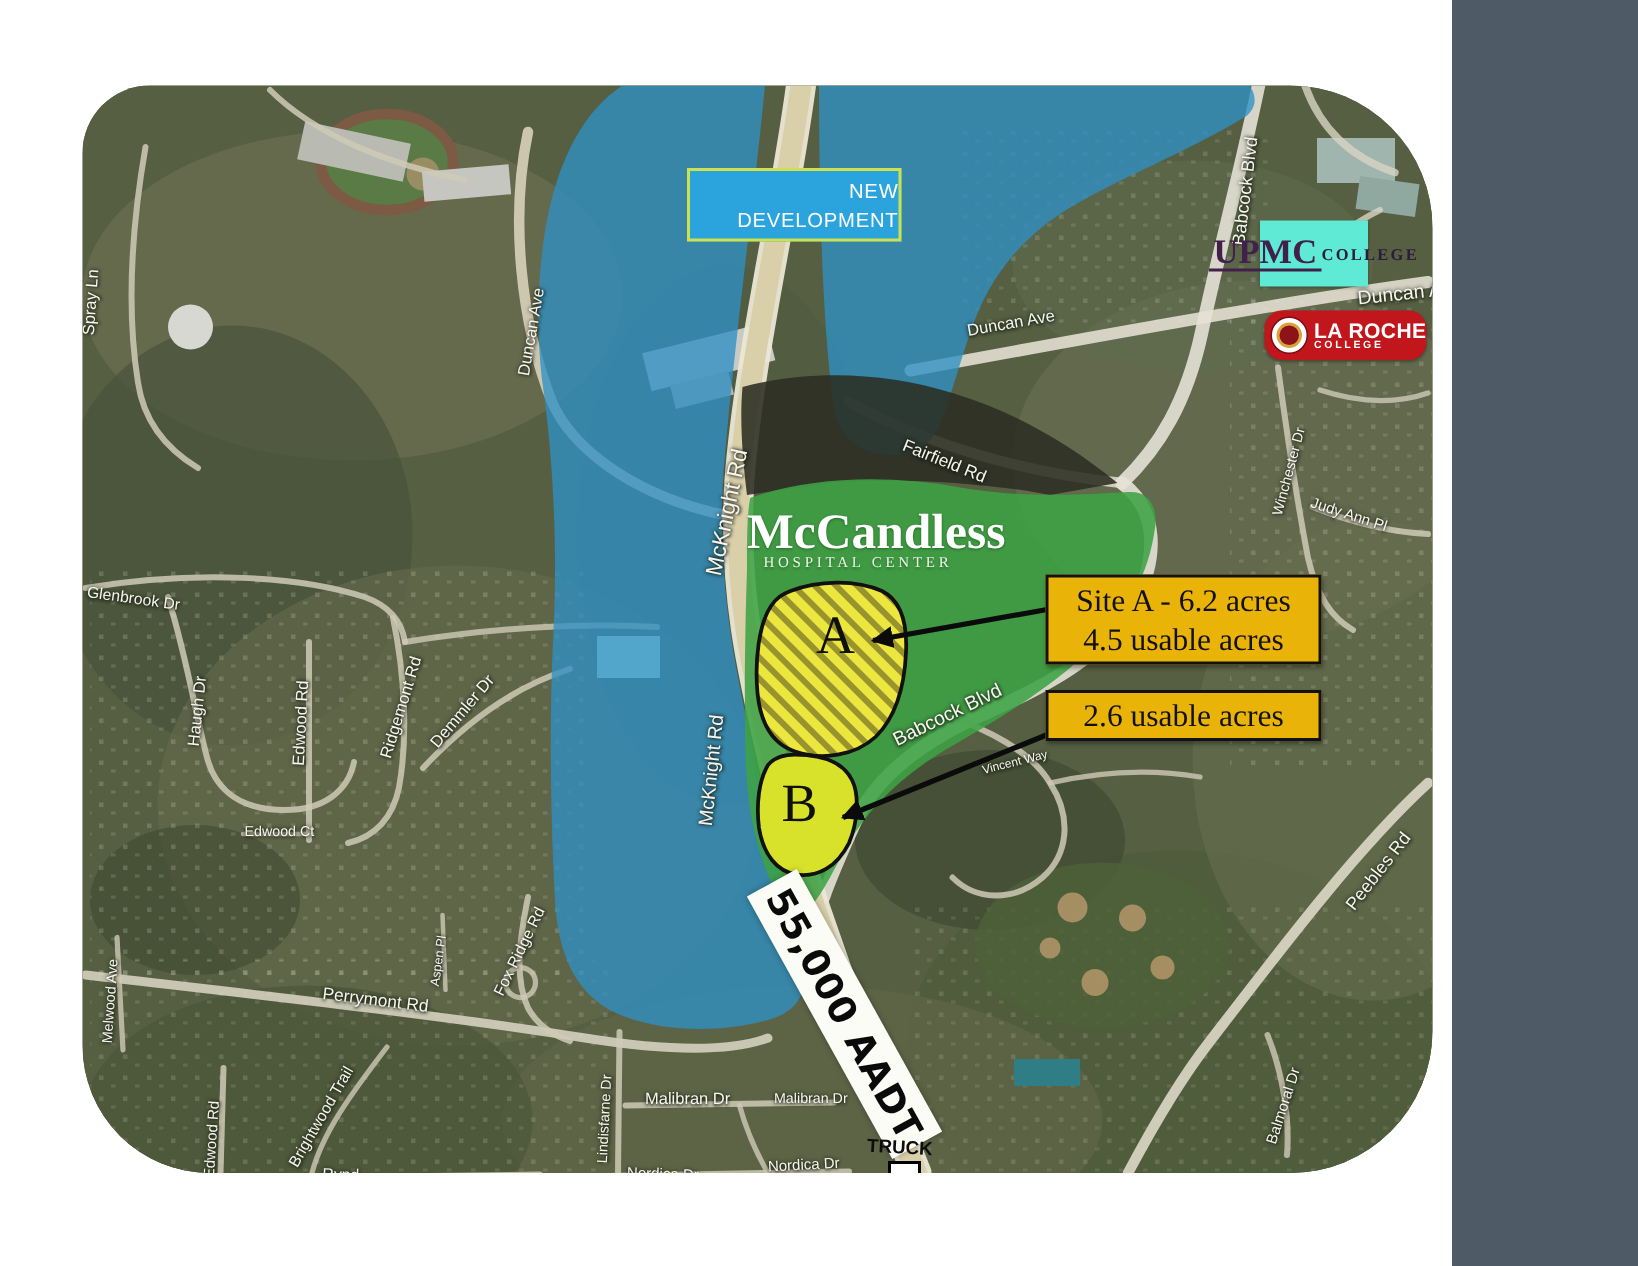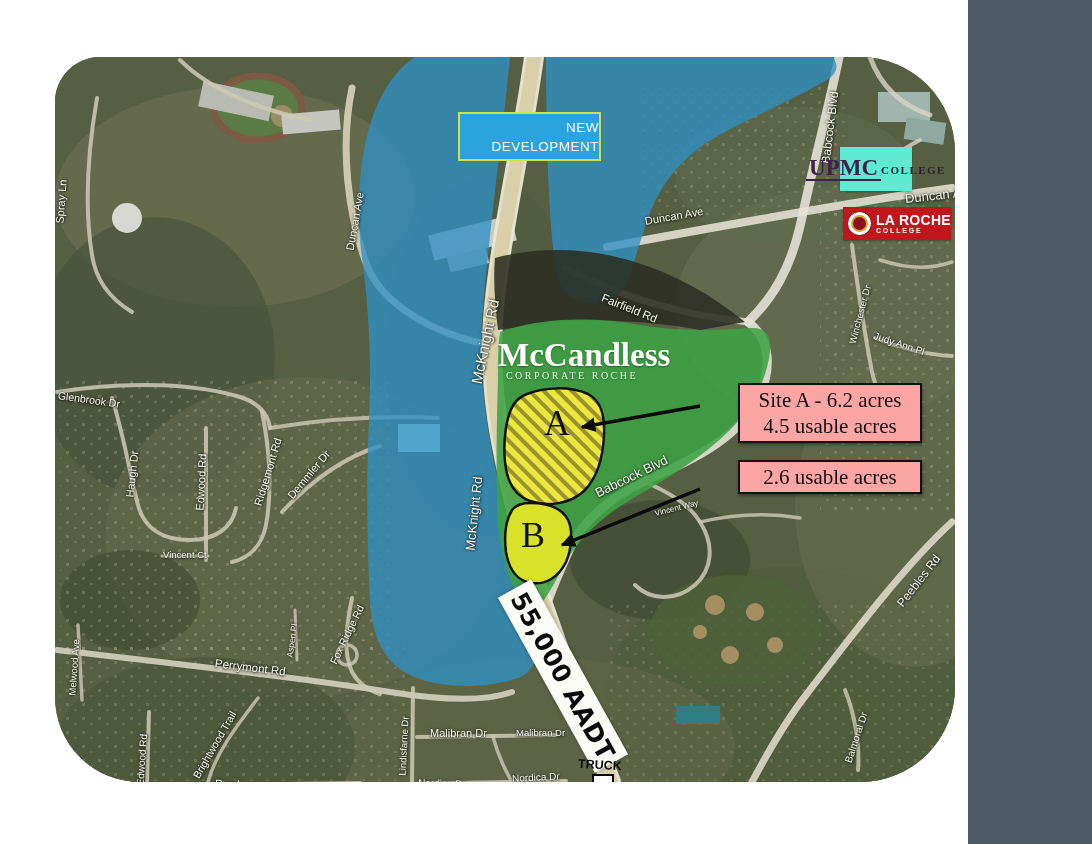--- a/index.html
+++ b/index.html
@@ -16,32 +16,32 @@
   
   .newdev{position:absolute;left:458px;top:112px;width:139px;height:45px;background:#2ba4dd;
           border:2px solid #cfe04d;color:#fff;display:flex;flex-direction:column;align-items:flex-end;
           justify-content:center;font-size:13.5px;font-weight:500;letter-spacing:.5px;line-height:19px;}
   .mcc{position:absolute;left:498px;top:341px;width:148px;text-align:center;color:#fff;}
   .mcc .t{font-family:"Liberation Serif",serif;font-weight:bold;font-size:33px;line-height:28px;
           text-shadow:0 1px 2px rgba(0,60,0,.5);}
   .mcc .s{font-family:"Liberation Serif",serif;font-size:10px;letter-spacing:2.5px;margin-top:1px;
           color:#eef6e8;text-shadow:0 1px 2px rgba(0,60,0,.5);}
   .siteletter{position:absolute;font-family:"Liberation Serif",serif;font-size:36px;color:#101008;line-height:36px;}
-  .sitebox{position:absolute;width:180px;background:#fca5a5;border:2.5px solid #121212;color:#111;
+  .sitebox{position:absolute;width:180px;background:#eab308;border:2.5px solid #121212;color:#111;
            font-family:"Liberation Serif",serif;font-size:21px;line-height:26px;text-align:center;
-           padding:2px 0;box-shadow:1px 2px 3px rgba(0,0,0,.35);margin-left:41px;}
+           padding:2px 0;box-shadow:1px 2px 3px rgba(0,0,0,.35);}
   .upmc{position:absolute;left:840px;top:147px;width:72px;height:44px;background:#5eead4;
         display:flex;flex-direction:row;align-items:center;justify-content:center;
         box-shadow:0 1px 2px rgba(0,0,0,.3);}
   .upmc .u1{font-family:"Liberation Serif",serif;font-weight:bold;font-size:23px;line-height:22px;
             color:#42204c;border-bottom:2px solid #42204c;padding:0 3px;}
   .upmc .u2{font-family:"Liberation Serif",serif;font-weight:bold;font-size:11px;letter-spacing:1.5px;
             color:#2b1b3d;margin-top:2px;}
   .laroche{position:absolute;left:843px;top:207px;width:104px;height:33px;background:#c0161c;
-           display:flex;align-items:center;padding-left:4px;box-shadow:0 1px 2px rgba(0,0,0,.3);}
+           display:flex;align-items:center;padding-left:4px;box-shadow:0 1px 2px rgba(0,0,0,.3);border-radius:12px;}
   .seal{width:23px;height:23px;border-radius:50%;background:#fff;border:1px solid #7a0d10;
         display:flex;align-items:center;justify-content:center;flex:0 0 auto;}
   .seal i{display:block;width:13px;height:13px;border-radius:50%;background:#8c1418;
           border:2px solid #d9a23c;}
   .laroche .lt{margin-left:4px;color:#fff;}
   .laroche .l1{font-size:14px;font-weight:bold;letter-spacing:.3px;line-height:14px;}
   .laroche .l2{font-size:7px;font-weight:bold;letter-spacing:1.8px;line-height:8px;}
   .aadt{position:absolute;left:563px;top:676px;width:200px;height:38px;background:#fcfcf6;
         transform:translate(-50%,-50%) rotate(61deg);display:flex;align-items:center;justify-content:center;
         box-shadow:0 0 4px rgba(0,0,0,.3);}
@@ -182,21 +182,21 @@
       <div class="rl" style="left:476px;top:378px;transform:rotate(-78deg);font-size:15px">McKnight Rd</div>
       <div class="rl" style="left:470px;top:545px;transform:rotate(-84deg);font-size:13px">McKnight Rd</div>
       <div class="rl" style="left:602px;top:292px;transform:rotate(22deg);font-size:11.5px">Fairfield Rd</div>
       <div class="rl" style="left:852px;top:338px;transform:rotate(-75deg);font-size:9.5px">Winchester Dr</div>
       <div class="rl" style="left:874px;top:330px;transform:rotate(18deg);font-size:10px">Judy Ann Pl</div>
       <div class="rl" style="left:58px;top:390px;transform:rotate(8deg);font-size:10.5px">Glenbrook Dr</div>
       <div class="rl" style="left:130px;top:492px;transform:rotate(-84deg)">Haugh Dr</div>
       <div class="rl" style="left:200px;top:505px;transform:rotate(-87deg)">Edwood Rd</div>
       <div class="rl" style="left:258px;top:500px;transform:rotate(-73deg)">Ridgemont Rd</div>
       <div class="rl" style="left:290px;top:492px;transform:rotate(-50deg)">Demmler Dr</div>
-      <div class="rl" style="left:163px;top:549px;font-size:9.5px">Vincent Ct</div>
+      <div class="rl" style="left:163px;top:549px;font-size:9.5px">Edwood Ct</div>
       <div class="rl" style="left:72px;top:690px;transform:rotate(-86deg);font-size:9.5px">Melwood Ave</div>
       <div class="rl" style="left:215px;top:658px;transform:rotate(7deg);font-size:11.5px">Perrymont Rd</div>
       <div class="rl" style="left:290px;top:652px;transform:rotate(-82deg);font-size:8.5px">Aspen Pl</div>
       <div class="rl" style="left:333px;top:658px;transform:rotate(-64deg);font-size:10.5px">Fox Ridge Rd</div>
       <div class="rl" style="left:196px;top:772px;transform:rotate(-60deg);font-size:10.5px">Brightwood Trail</div>
       <div class="rl" style="left:140px;top:780px;transform:rotate(-86deg);font-size:10px">Edwood Rd</div>
       <div class="rl" style="left:215px;top:778px;transform:rotate(2deg);font-size:10.5px">Rynd</div>
       <div class="rl" style="left:402px;top:770px;transform:rotate(-87deg);font-size:9.5px">Lindisfarne Dr</div>
       <div class="rl" style="left:430px;top:728px;font-size:11px">Malibran Dr</div>
       <div class="rl" style="left:516px;top:727px;font-size:9.5px">Malibran Dr</div>
@@ -205,21 +205,21 @@
       <div class="rl" style="left:900px;top:600px;transform:rotate(-52deg);font-size:12px">Peebles Rd</div>
       <div class="rl" style="left:848px;top:757px;transform:rotate(-72deg);font-size:10px">Balmoral Dr</div>
 
       <div class="newdev">
         <span>NEW</span>
         <span>DEVELOPMENT</span>
       </div>
 
       <div class="mcc">
         <div class="t">McCandless</div>
-        <div class="s">CORPORATE ROCHE</div>
+        <div class="s">HOSPITAL CENTER</div>
       </div>
 
       <div class="siteletter" style="left:544px;top:405px">A</div>
       <div class="siteletter" style="left:521px;top:517px">B</div>
 
       <div class="sitebox" style="left:697px;top:383px">
         <div>Site A - 6.2 acres</div>
         <div>4.5 usable acres</div>
       </div>
       <div class="sitebox" style="left:697px;top:460px">

